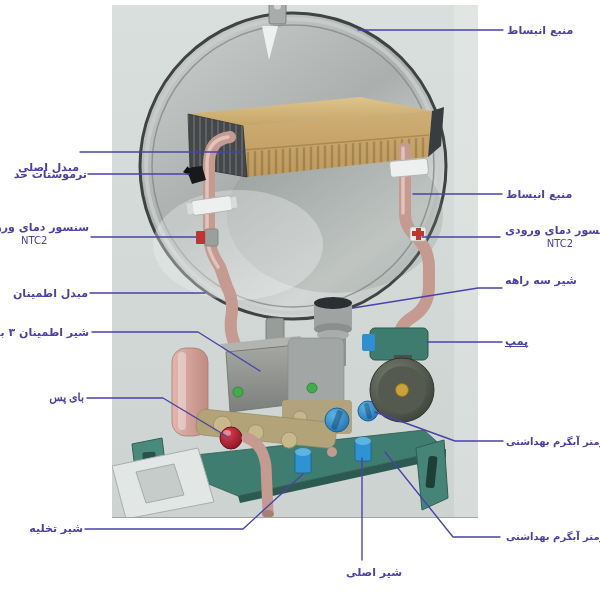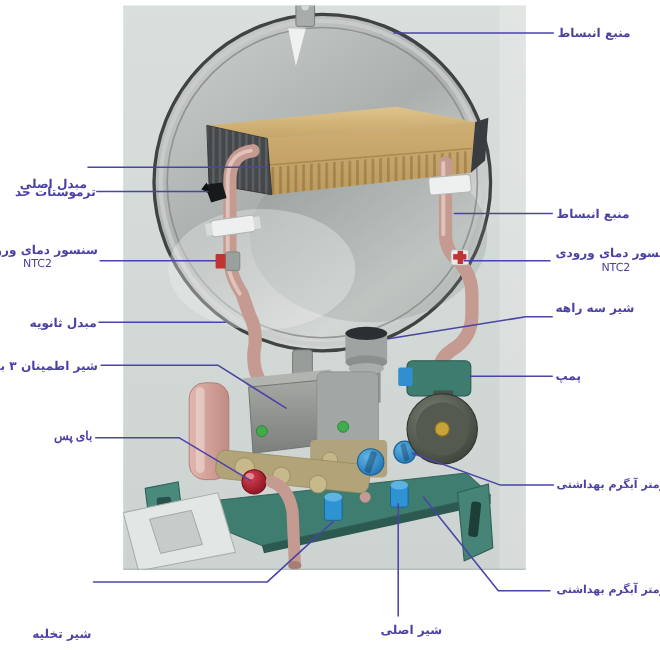--- a/index.html
+++ b/index.html
@@ -15,27 +15,27 @@
   .lb .sub{font-size:10px;font-weight:500;direction:ltr;text-align:center;}
   .lb.two{text-align:center;}
   .lb.small{font-size:10px;}
   
   .lb-main{top:161px;right:521px;}
   .lb-thermo{top:168px;right:513px;}
   .lb-ntc-left{top:221px;right:511px;}
   .lb-secondary{top:287px;right:512px;}
   .lb-safety{top:326px;right:511px;}
   .lb-bypass{top:391px;right:516px;font-family:Liberation Serif, serif;}
-  .lb-drain{top:522px;right:517px;margin-top:48px;}
+  .lb-drain{top:522px;right:517px;}
   
   .lb-exp-top{top:24px;left:507px;}
   .lb-exp-right{top:188px;left:506px;}
   .lb-ntc-right{top:224px;left:505px;}
   .lb-3way{top:274px;left:505px;}
-  .lb-pump{top:335px;left:505px;}
+  .lb-pump{top:335px;left:505px;text-decoration:underline;}
   .lb-flow1{top:436px;left:506px;}
   .lb-flow2{top:531px;left:506px;}
   
   .lb-fill{top:566px;left:346px;}
 </style>
 </head>
 <body>
 
 <div class="stage">
 
@@ -241,21 +241,21 @@
       <polyline points="362,560 362,458"></polyline>
     </g>
   </svg>
 
   <div class="lb lb-main" lang="fa">مبدل اصلی</div>
   <div class="lb lb-thermo" lang="fa">ترموستات حد</div>
   <div class="lb lb-ntc-left two">
     <div lang="fa">سنسور دمای ورودی</div>
     <div class="sub">NTC2</div>
   </div>
-  <div class="lb lb-secondary" lang="fa">مبدل ثانویه</div>
+  <div class="lb lb-secondary" lang="fa">مبدل اطمینان</div>
   <div class="lb lb-safety" lang="fa">شیر اطمینان ۳ بار</div>
   <div class="lb lb-bypass" lang="fa">بای پس</div>
   <div class="lb lb-drain" lang="fa">شیر تخلیه</div>
 
   <div class="lb lb-exp-top" lang="fa">منبع انبساط</div>
   <div class="lb lb-exp-right" lang="fa">منبع انبساط</div>
   <div class="lb lb-ntc-right two">
     <div lang="fa">سنسور دمای ورودی</div>
     <div class="sub">NTC2</div>
   </div>

